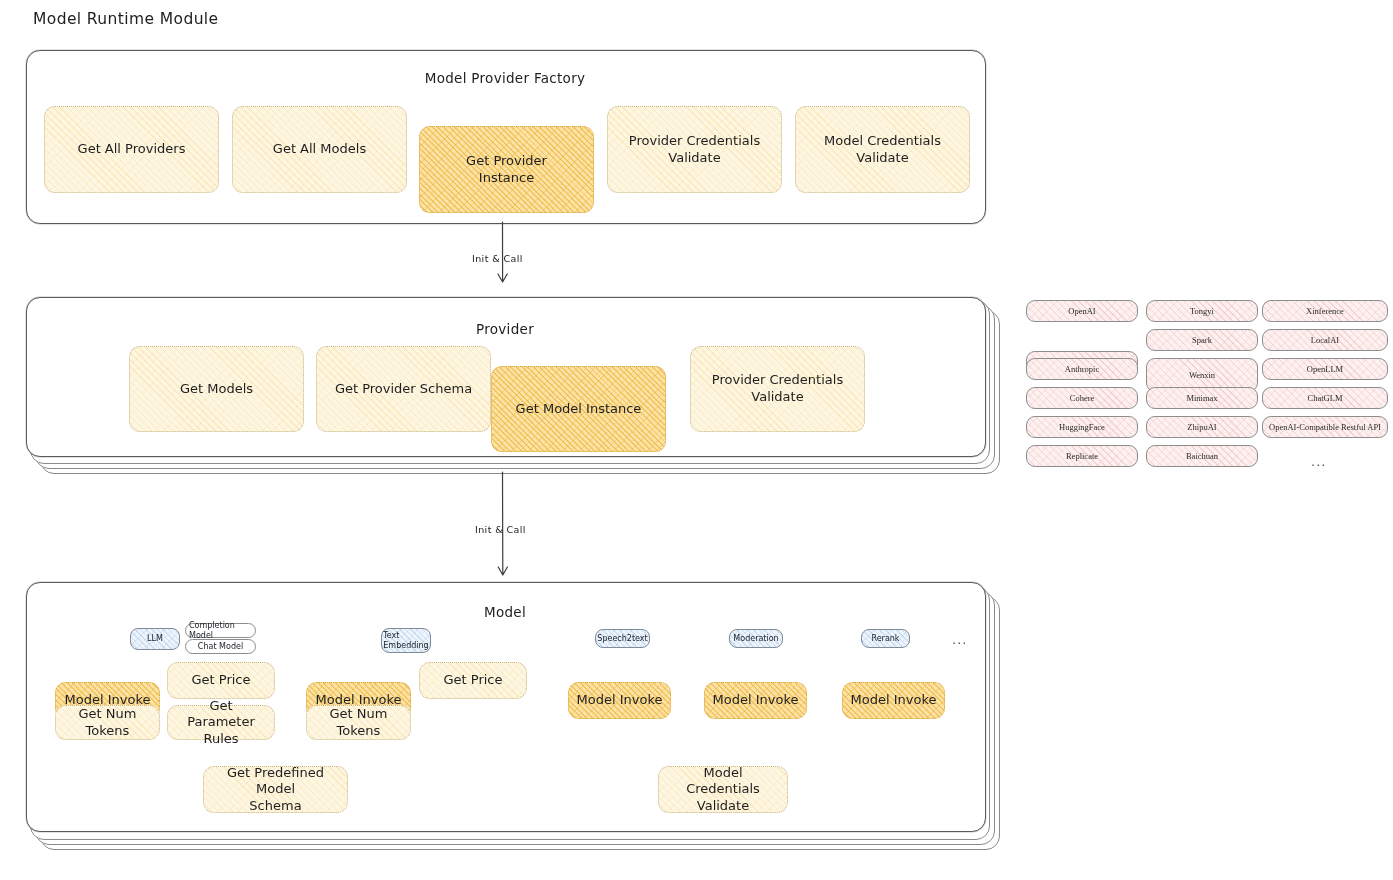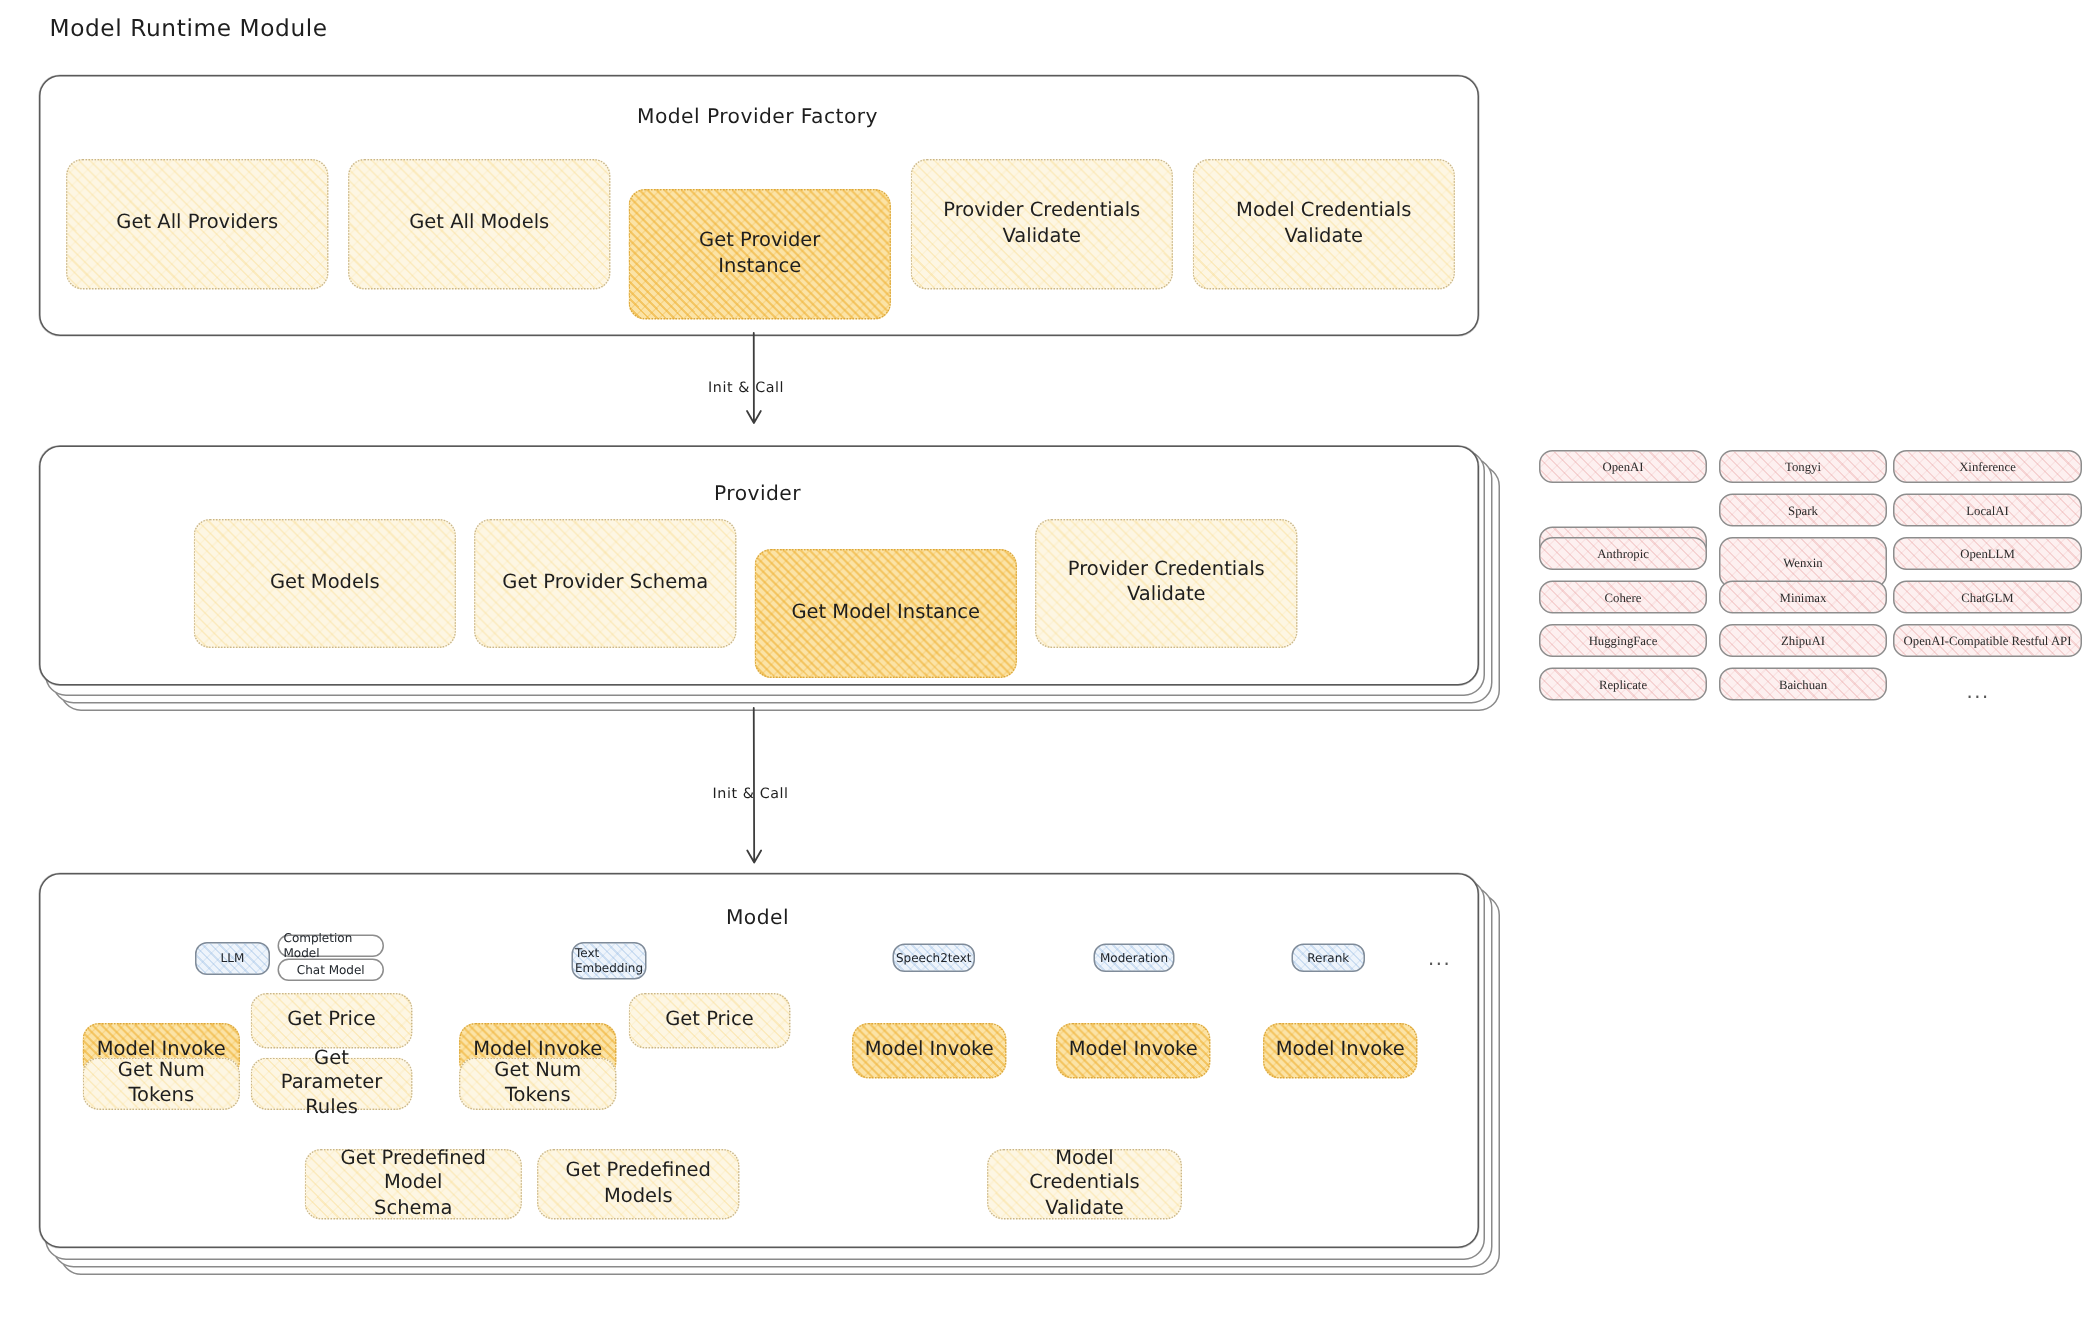--- a/index.html
+++ b/index.html
@@ -163,21 +163,21 @@
   <div class="stack-layer" style="left:30px;top:300px;width:958px;height:162px;"></div>
   <div class="container" style="left:26px;top:297px;width:958px;height:158px;"></div>
   <div class="section-title" style="left:26px;width:958px;top:321px;">Provider</div>
 
   <div class="node hatch-cream" style="left:129px;top:346px;width:175px;height:86px;">
     <span>Get Models</span>
   </div>
   <div class="node hatch-cream" style="left:316px;top:346px;width:175px;height:86px;">
     <span>Get Provider Schema</span>
   </div>
-  <div class="node amber hatch-amber" style="left:503px;top:346px;width:175px;height:86px;">
+  <div class="node amber hatch-amber" style="left:491px;top:346px;width:175px;height:86px;">
     <span>Get Model Instance</span>
   </div>
   <div class="node hatch-cream" style="left:690px;top:346px;width:175px;height:86px;">
     <span>Provider Credentials<br>Validate</span>
   </div>
 
   <div id="provider-chips">
       <div class="chip hatch-pink" style="left: 1026px; top: 300px; width: 112px; height: 22px;">
         <span>OpenAI</span>
       </div>
@@ -298,20 +298,17 @@
   </div>
   <div class="node amber hatch-amber" style="left:842px;top:662px;width:103px;height:37px;">
     <span>Model Invoke</span>
   </div>
 
   <div class="ellipsis" style="left:952px;top:633px;">...</div>
 
   <div class="node hatch-cream" style="left:203px;top:766px;width:145px;height:47px;">
     <span>Get Predefined Model<br>Schema</span>
   </div>
-  <div class="node hatch-cream" style="left:358px;top:766px;width:135px;height:47px;">
-    <span>Get Predefined<br>Models</span>
-  </div>
   <div class="node hatch-cream" style="left:658px;top:766px;width:130px;height:47px;">
     <span>Model Credentials<br>Validate</span>
   </div>
 
 </div>
 
 </body></html>

